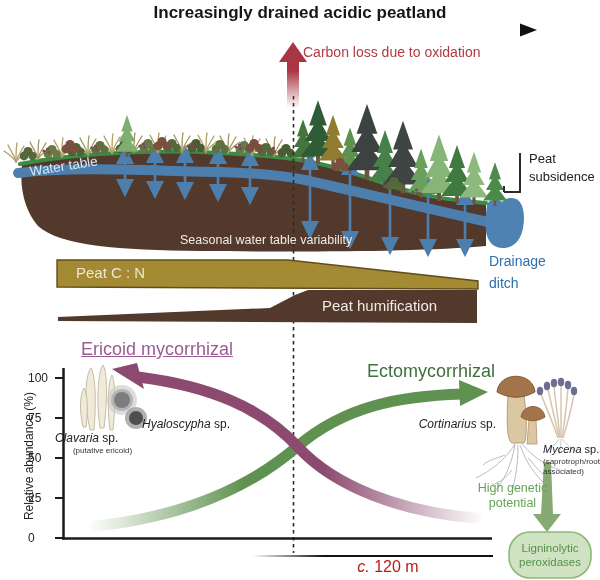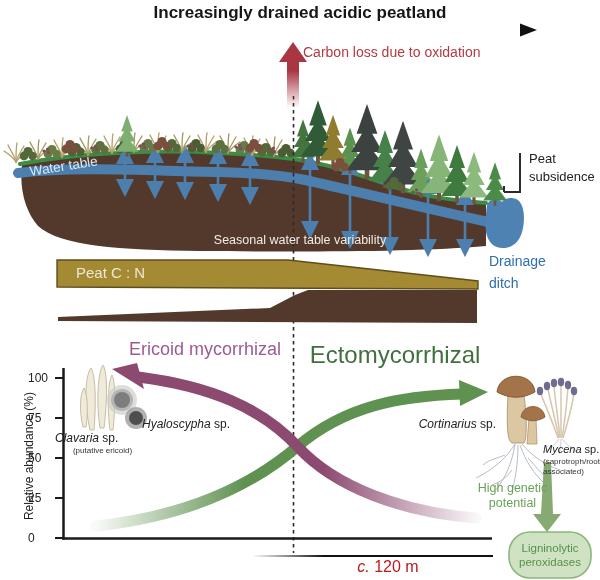--- a/index.html
+++ b/index.html
@@ -3,27 +3,27 @@
 <meta charset="utf-8">
 <style>
   html,body{margin:0;padding:0;background:#ffffff;}
   #fig{position:relative;width:600px;height:580px;background:#ffffff;overflow:hidden;
        font-family:"Liberation Sans", sans-serif;color:#1c1c1c;}
   #art{position:absolute;left:0;top:0;}
   .lbl{position:absolute;white-space:normal;line-height:1.25;}
   .title{left:0;top:2px;width:600px;text-align:center;font-size:17px;font-weight:bold;color:#161616;}
   .carbon{left:303px;top:44px;font-size:14px;color:#b23a42;}
   .wtable{left:30px;top:164px;font-size:13.5px;color:#d9eaf7;transform:rotate(-9deg);transform-origin:left center;}
-  .seasonal{left:180px;top:233px;width:240px;text-align:center;font-size:12.5px;color:#f1ece4;}
+  .seasonal{left:180px;top:233px;width:240px;font-size:12.5px;color:#f1ece4;}
   .subsid{left:529px;top:150px;width:80px;font-size:13px;color:#222;line-height:1.4;}
   .ditch{left:489px;top:250px;width:78px;font-size:14px;color:#2e6fad;line-height:1.6;}
   .cn{left:76px;top:264px;font-size:15px;color:#ece7d3;}
   .humif{left:322px;top:297px;font-size:15px;color:#f0ebe3;}
-  .erihead{left:81px;top:338px;width:200px;text-align:right;font-size:18px;color:#9c5a94;}
-  .ectohead{left:295px;top:340px;width:200px;text-align:center;font-size:24px;color:#3f703d;}
+  .erihead{left:81px;top:338px;width:200px;text-align:left;font-size:18px;color:#9c5a94;text-decoration:underline;}
+  .ectohead{left:295px;top:360px;width:200px;text-align:right;font-size:18px;color:#3f703d;}
   .ylab{left:-58px;top:448px;width:176px;height:16px;text-align:center;font-size:12px;color:#222;
         transform:rotate(-90deg);}
   .tick{left:28px;width:30px;text-align:left;font-size:12px;color:#222;}
   .sp{font-size:12px;color:#222;}
   .sp i{font-style:italic;}
   .note{font-size:8px;color:#333;line-height:1.25;}
   .clav{left:55px;top:431px;width:95px;text-align:left;}
   .clavnote{left:55px;top:446px;width:95px;text-align:center;}
   .hyal{left:142px;top:417px;}
   .cort{left:408px;top:417px;width:88px;text-align:right;}
@@ -287,20 +287,21 @@
   </g>
 </svg>
 
 <div class="lbl carbon">Carbon loss due to oxidation</div>
 <div class="lbl title">Increasingly drained acidic peatland</div>
 <div class="lbl wtable">Water table</div>
 <div class="lbl seasonal">Seasonal water table variability</div>
 <div class="lbl subsid">Peat subsidence</div>
 <div class="lbl ditch">Drainage ditch</div>
 <div class="lbl cn">Peat C : N</div>
+<div class="lbl humif">Peat humification</div>
 
 <div class="lbl erihead">Ericoid mycorrhizal</div>
 <div class="lbl ectohead">Ectomycorrhizal</div>
 <div class="lbl ylab">Relative abundance (%)</div>
 <div class="lbl tick" style="top:371px">100</div>
 <div class="lbl tick" style="top:411px">75</div>
 <div class="lbl tick" style="top:451px">50</div>
 <div class="lbl tick" style="top:491px">25</div>
 <div class="lbl tick" style="top:531px">0</div>
 

